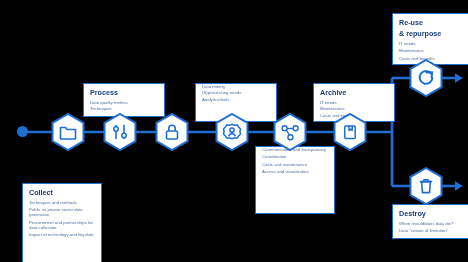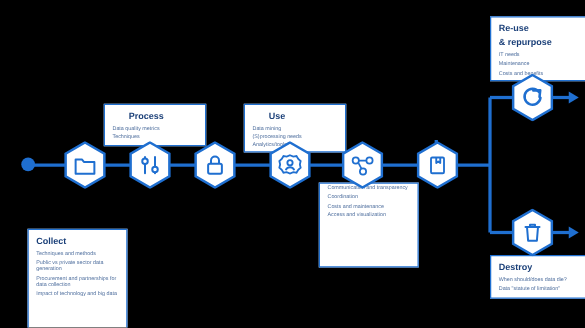--- a/index.html
+++ b/index.html
@@ -7,21 +7,21 @@
        font-family:"Liberation Sans",sans-serif;color:#1f6fd0;}
   #stage{position:absolute;left:0;top:0;width:468px;height:262px;}
   svg.wire{position:absolute;left:0;top:0;width:468px;height:262px;overflow:visible;}
 
   .card{position:absolute;background:#fff;border:1px solid #1f6fd0;box-sizing:border-box;}
   .card .ttl{color:#1a3f78;font-weight:bold;line-height:1.12;}
   .card .li{color:#4f6f9e;line-height:1.18;}
 
   
   .sm{width:82px;}
-  .sm .ttl{font-size:7.2px;margin:5px 0 3px 19px;}
+  .sm .ttl{font-size:7.2px;margin:5px 0 3px 6px;}
   .sm .li{font-size:4.3px;margin:0 5px 1.3px 6px;}
 
   
   .lo{width:80px;}
   .lo .ttl{font-size:7.2px;margin:5px 0 3px 6px;}
   .lo .li{font-size:4.3px;margin:0 6px 2.2px 6px;}
 
   .hexwrap{position:absolute;width:34px;height:38px;}
   .hexwrap svg{position:absolute;left:0;top:0;width:34px;height:38px;}
 
@@ -61,26 +61,31 @@
 
   <div class="dot" style="left:17px;top:126px;"></div>
 
   <div class="card sm" style="left:83px;top:83px;height:34px;">
     <div class="ttl">Process</div>
     <div class="li">Data quality metrics</div>
     <div class="li">Techniques</div>
   </div>
 
   <div class="card sm" style="left:195px;top:83px;height:39px;">
-    <div class="ttl">Use</div>
     <div class="li">Data mining</div>
     <div class="li">(S)processing needs</div>
     <div class="li">Analytics/tools</div>
   </div>
 
+  <div class="card sm" style="left:313px;top:83px;height:39px;">
+    <div class="ttl">Archive</div>
+    <div class="li">IT needs</div>
+    <div class="li">Maintenance</div>
+    <div class="li">Costs and benefits</div>
+  </div>
 
   <div class="card lo" style="left:22px;top:146px;height:83px;margin-top:37px;">
     <div class="ttl">Collect</div>
     <div class="li">Techniques and methods</div>
     <div class="li">Public vs private sector data generation</div>
     <div class="li">Procurement and partnerships for data collection</div>
     <div class="li">Impact of technology and big data</div>
   </div>
 
 

